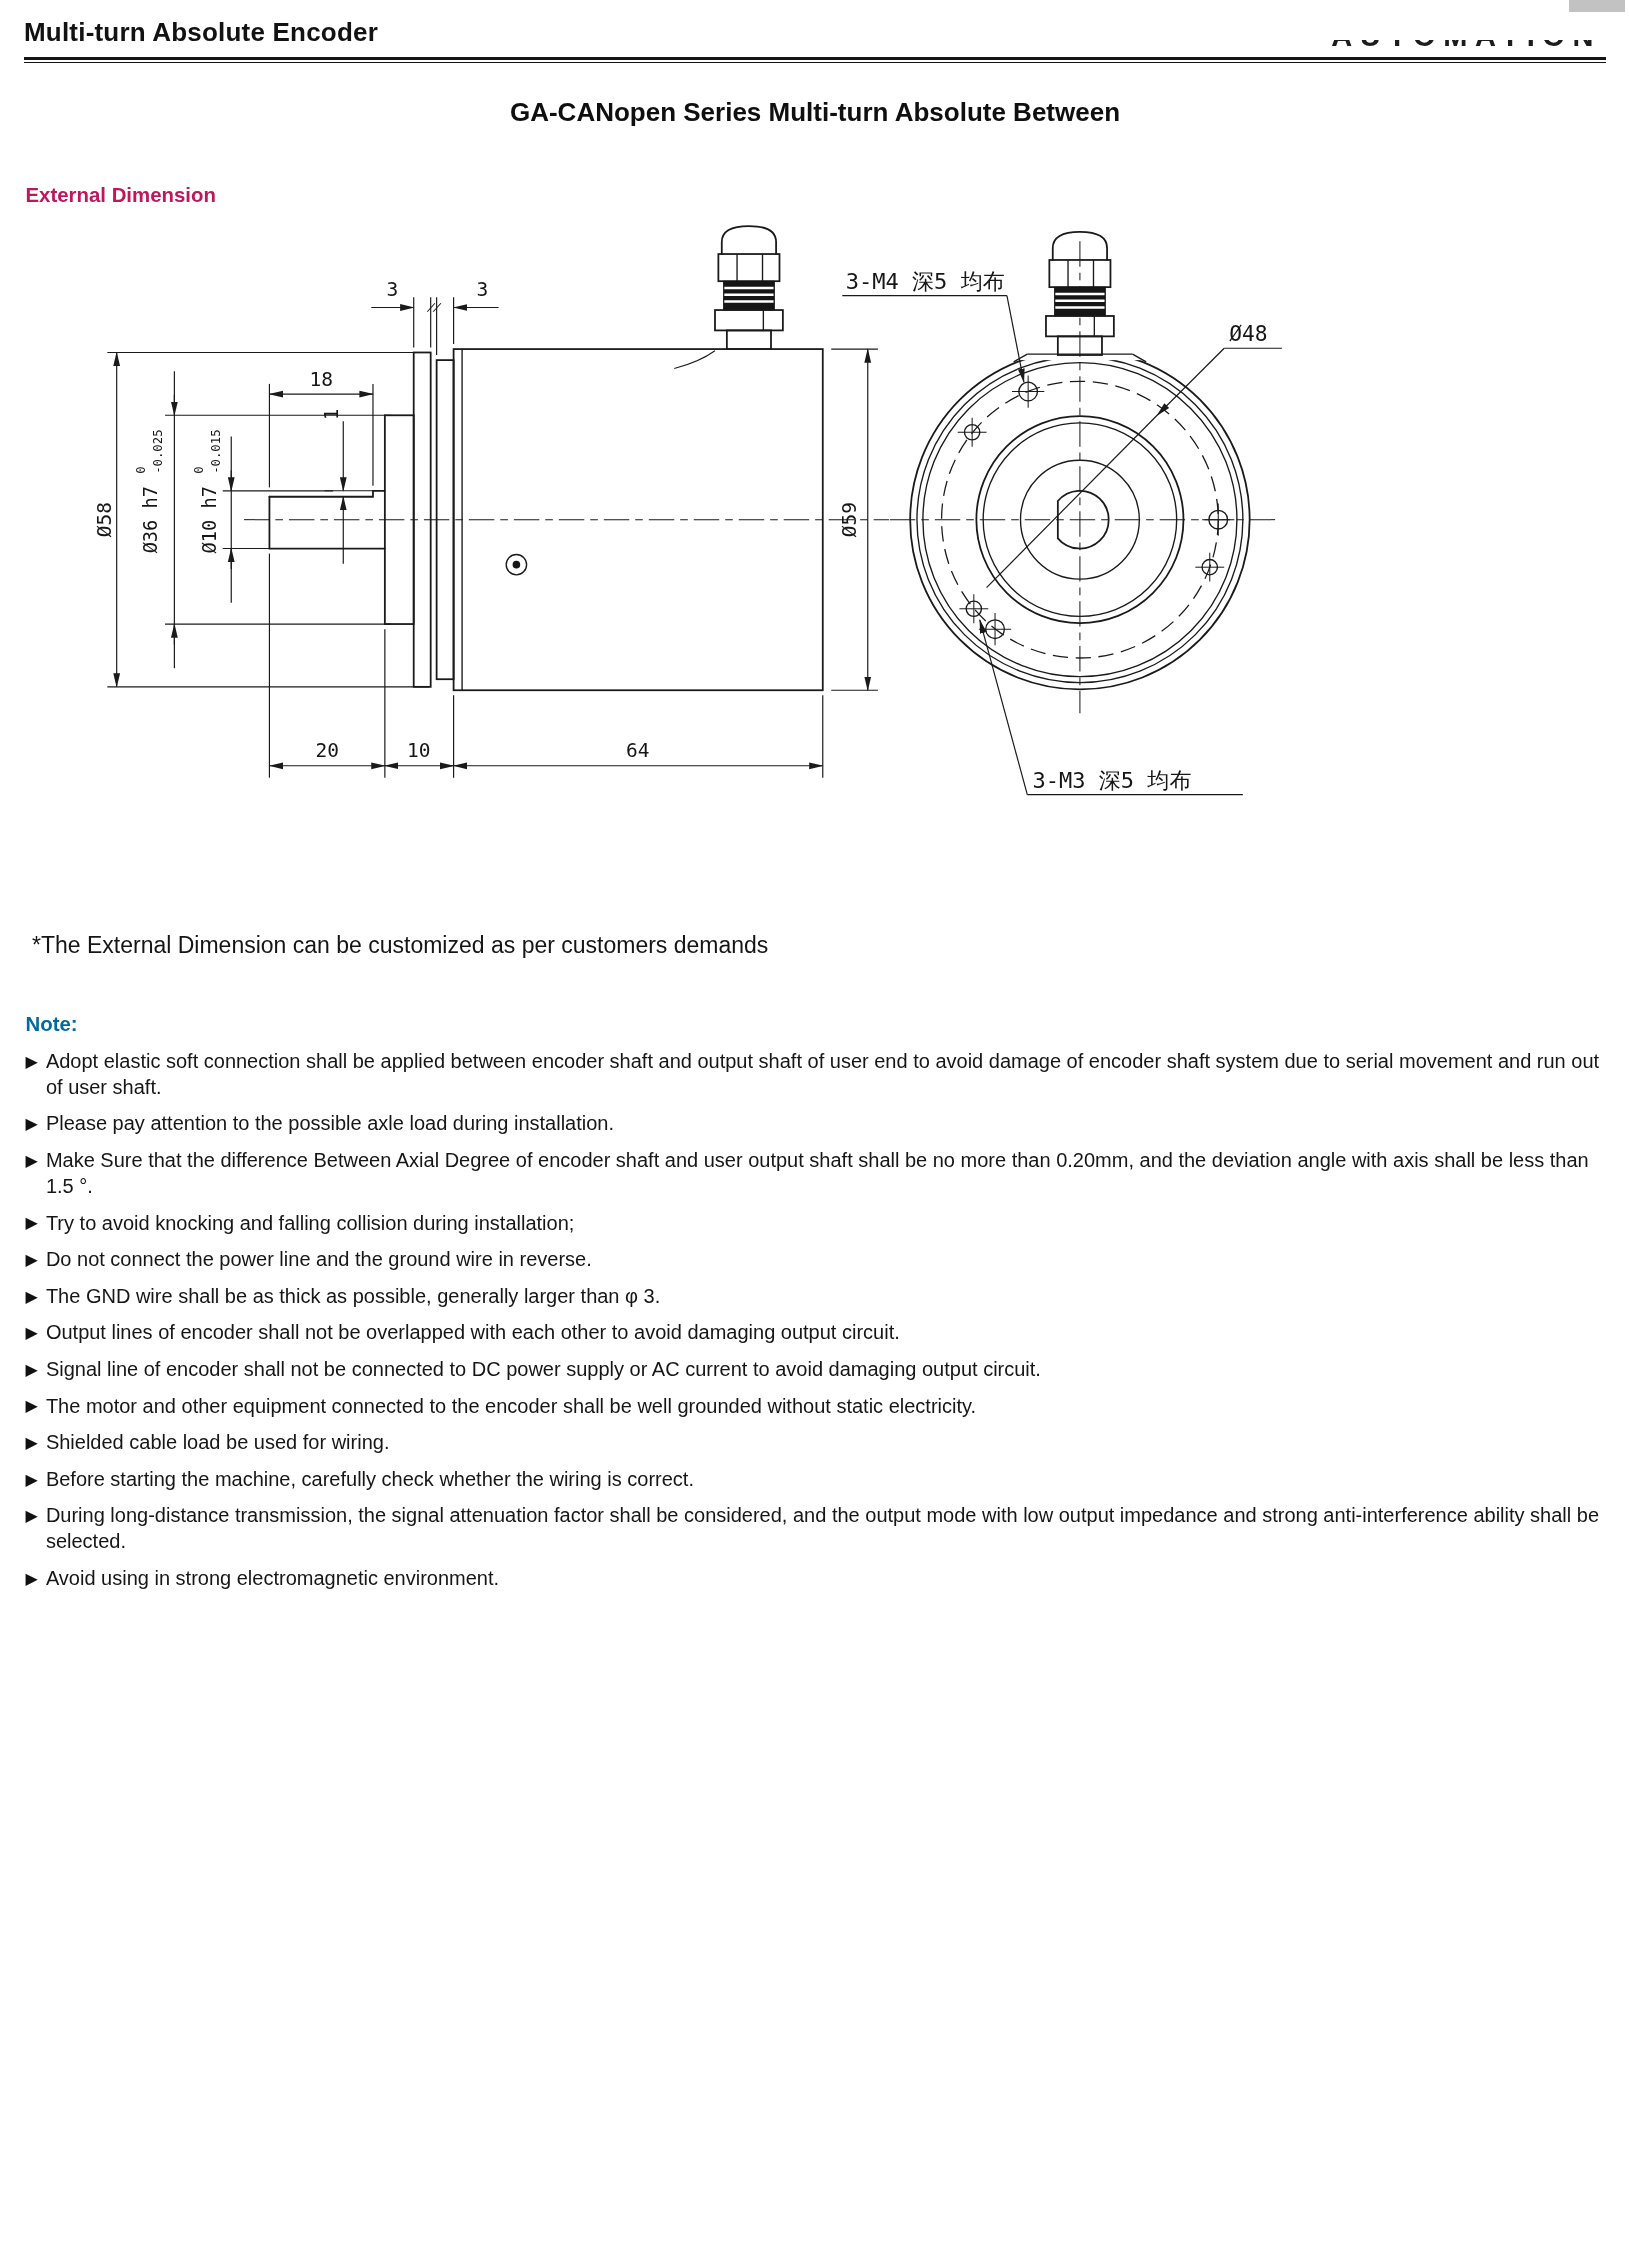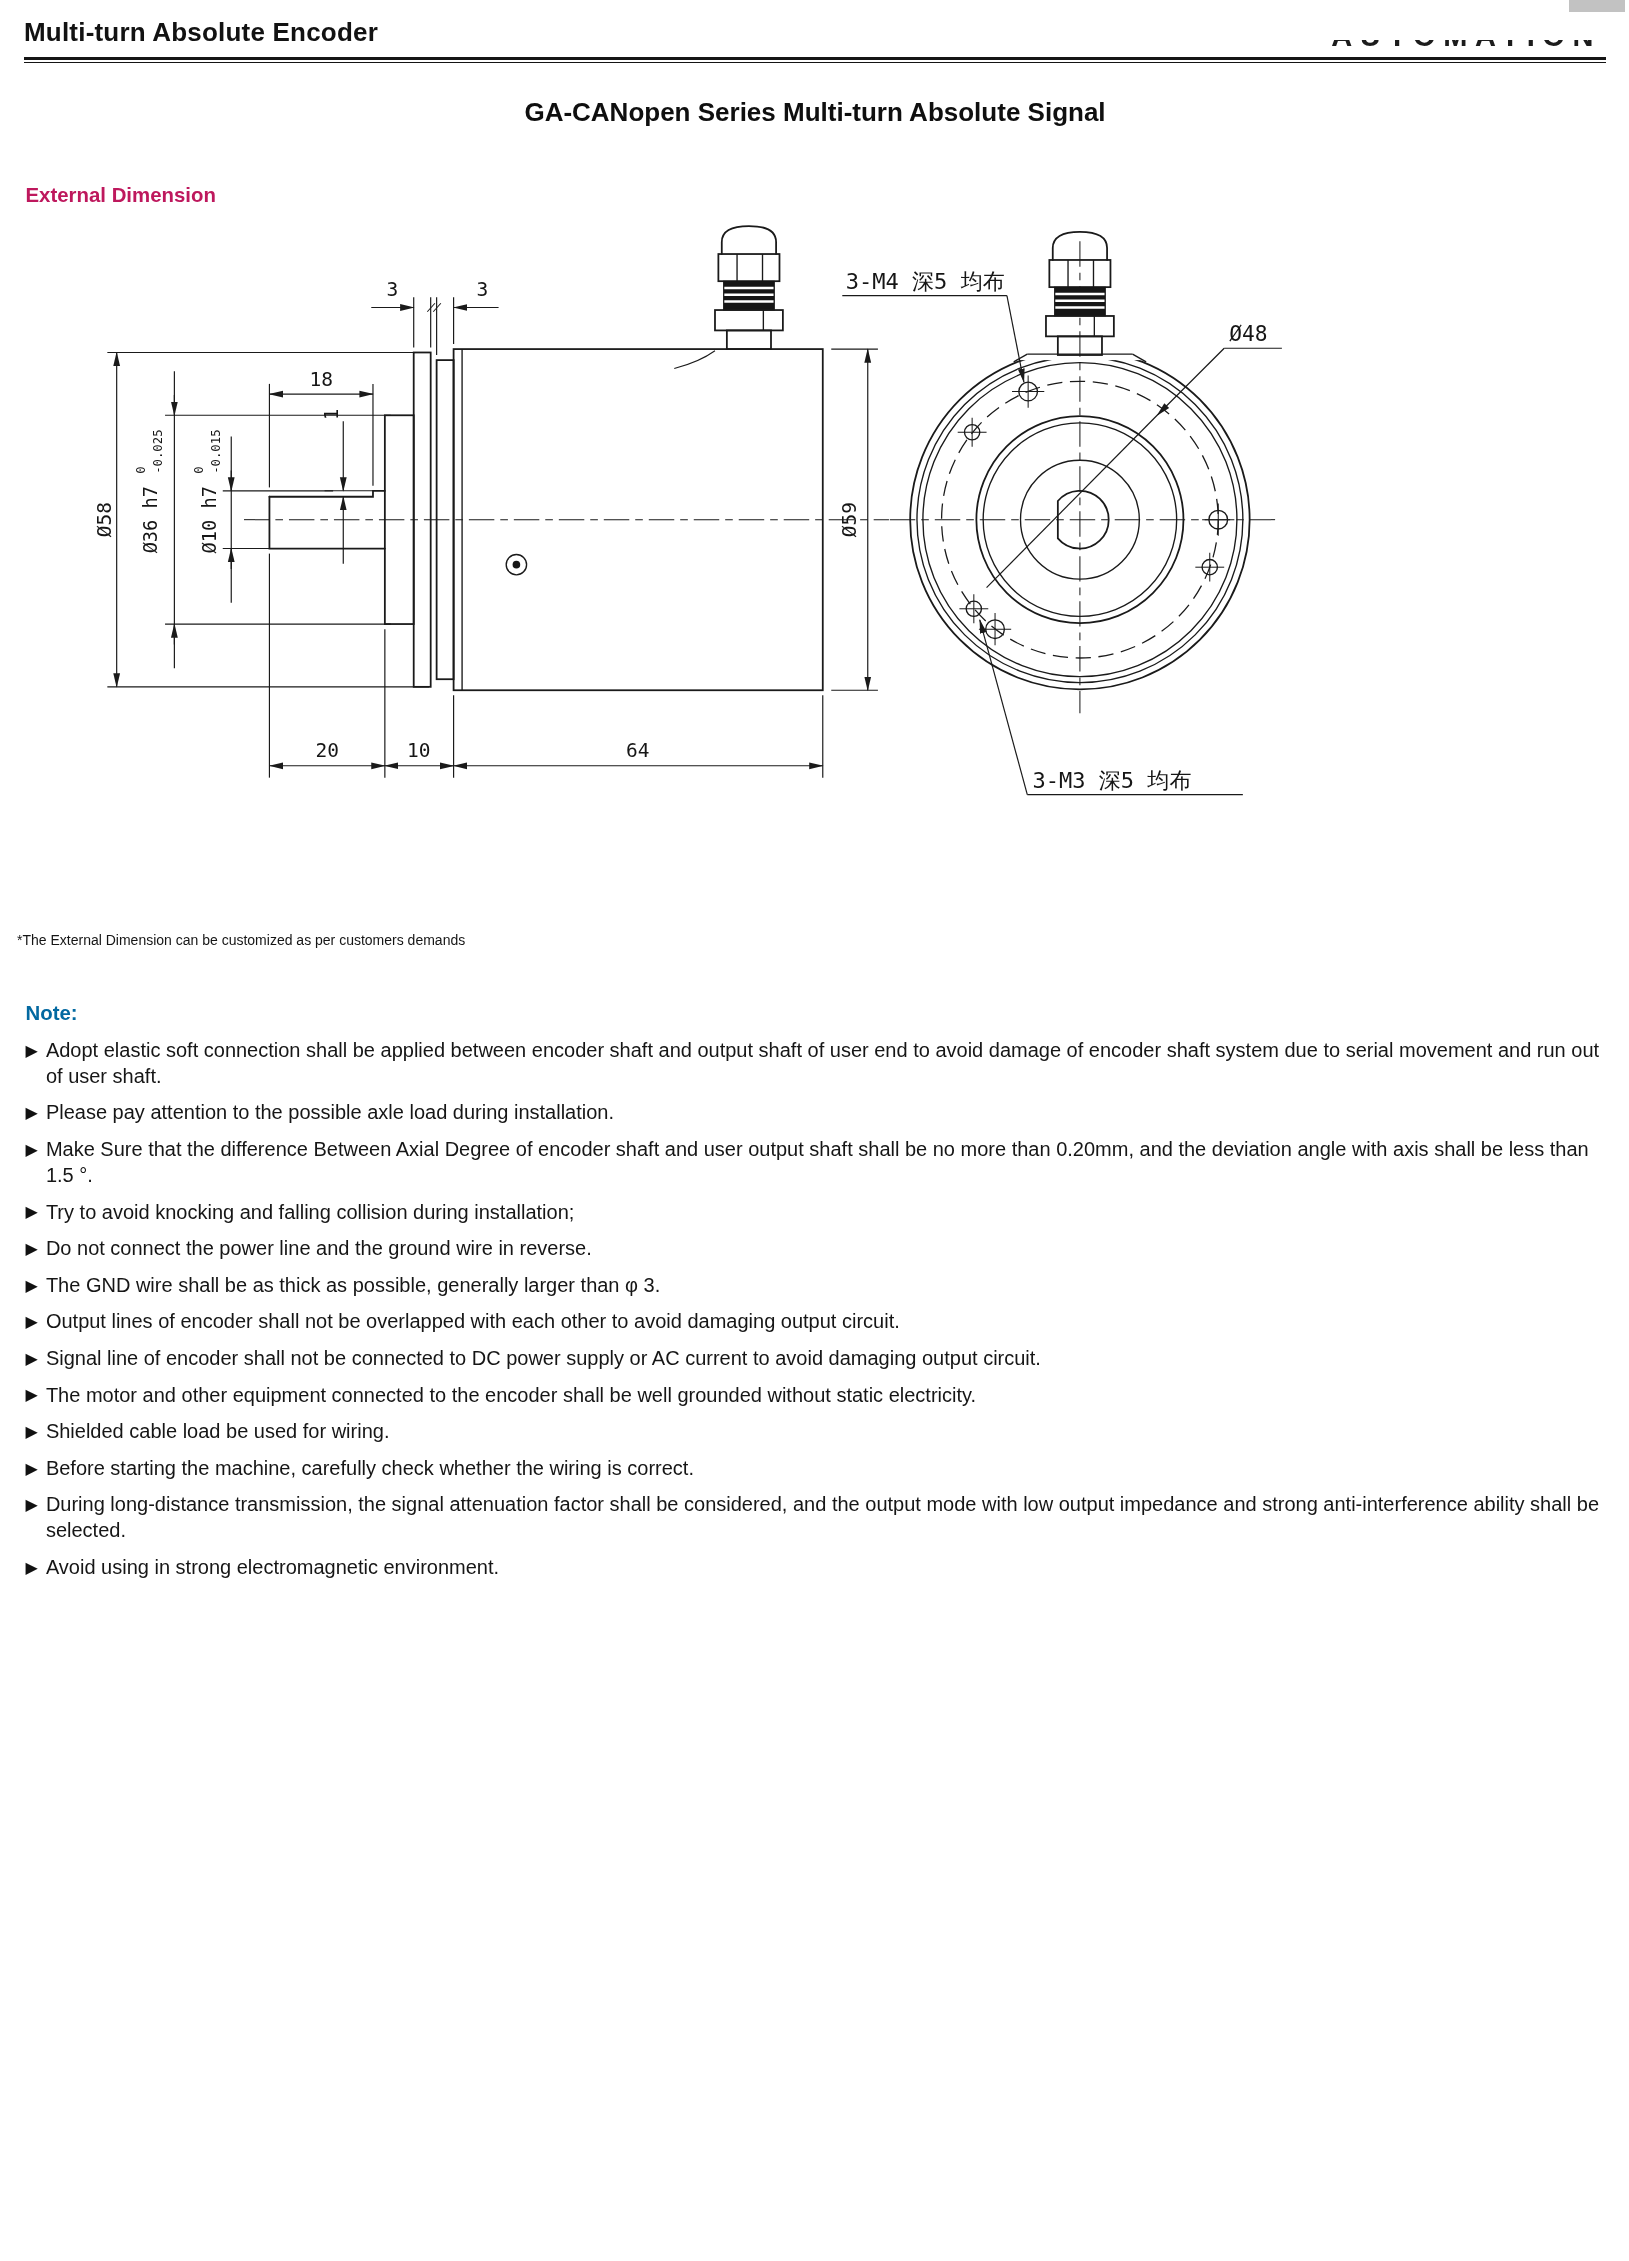--- a/index.html
+++ b/index.html
@@ -31,42 +31,42 @@
   .ol{stroke:#1a1a1a;stroke-width:2.1;fill:none;stroke-linecap:round;}
   .ol2{stroke:#1a1a1a;stroke-width:1.6;fill:none;}
   .dim{stroke:#1a1a1a;stroke-width:1.4;fill:none;}
   .thin{stroke:#1a1a1a;stroke-width:1.2;fill:none;}
   .cl{stroke:#1a1a1a;stroke-width:1.2;fill:none;stroke-dasharray:30 7 9 7;}
   .bolt{stroke:#1a1a1a;stroke-width:1.5;fill:none;stroke-dasharray:18 9;}
   .dtx{font-family:"DejaVu Sans Mono","DejaVu Sans",monospace;fill:#161616;}
   .sz23{font-size:23px;} .sz22{font-size:22px;} .sz14{font-size:14.5px;} .sz26{font-size:26px;} .sz25{font-size:25px;}
 
   
-  .star-note{margin:88px 0 0 17px;font-size:14px;color:#151515;}
+  .star-note{margin:88px 0 0 32px;font-size:23px;color:#151515;}
   .note-head{margin:54px 0 0 25.5px;font-size:20.4px;font-weight:800;color:#0369a1;}
   ul.notes{list-style:none;margin:12px 0 0 25.5px;padding:0;width:1580px;}
   ul.notes li{position:relative;padding-left:20.4px;margin-bottom:10.6px;
     font-size:20px;line-height:26px;color:#161616;}
   ul.notes li .tri{position:absolute;left:0;top:0.8px;font-size:16px;color:#111;}
 </style>
 </head>
 <body>
 
 <div class="page">
 
   <div class="hdr">
     <h1>Multi-turn Absolute Encoder</h1>
     <div class="brand-box"></div>
     <div class="ghost-wrap">
       <span class="ghost">AUTOMATION</span>
     </div>
     <div class="rule"></div>
   </div>
 
-  <div class="subtitle">GA-CANopen Series Multi-turn Absolute Signal</div>
+  <div class="subtitle">GA-CANopen Series Multi-turn Absolute Between</div>
 
   <div class="sec-heading">External Dimension</div>
 
   <div class="drawing-wrap">
     <svg width="1273" height="630" viewBox="0 0 1500 742">
       <defs>
         <marker id="arr" markerUnits="userSpaceOnUse" markerWidth="17" markerHeight="10" refX="16" refY="5" orient="auto-start-reverse" viewBox="0 0 17 10">
           <path d="M0,1 L17,5 L0,9 Z" fill="#1a1a1a"></path>
         </marker>
         <g id="gland">

